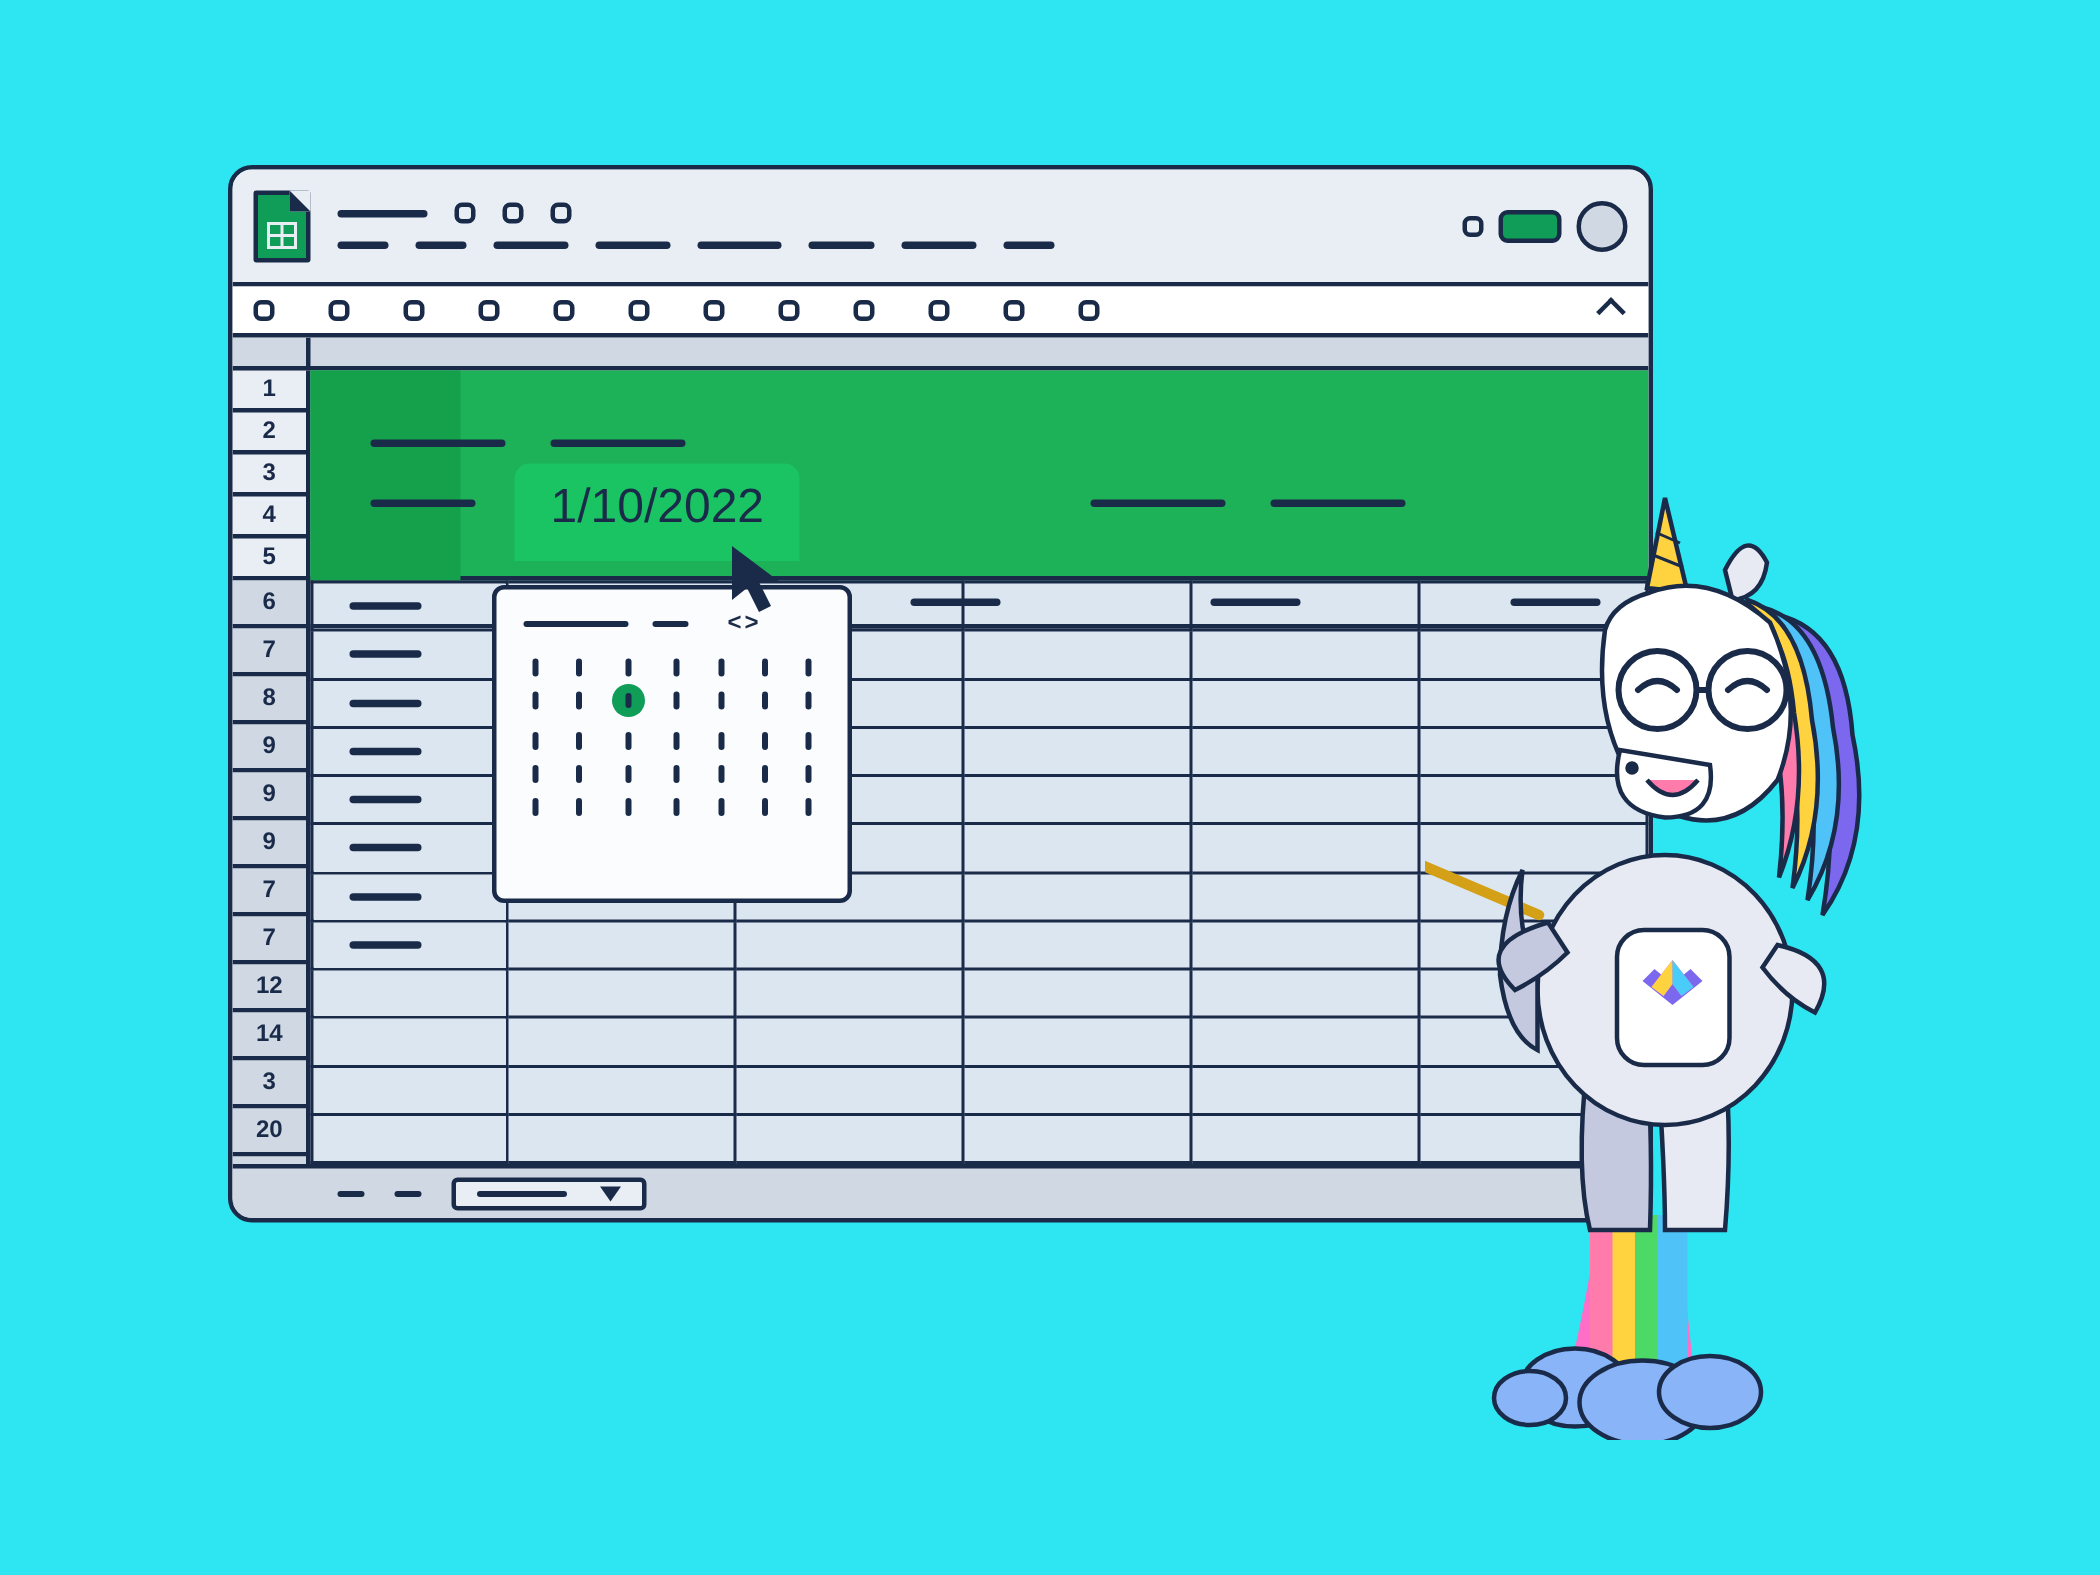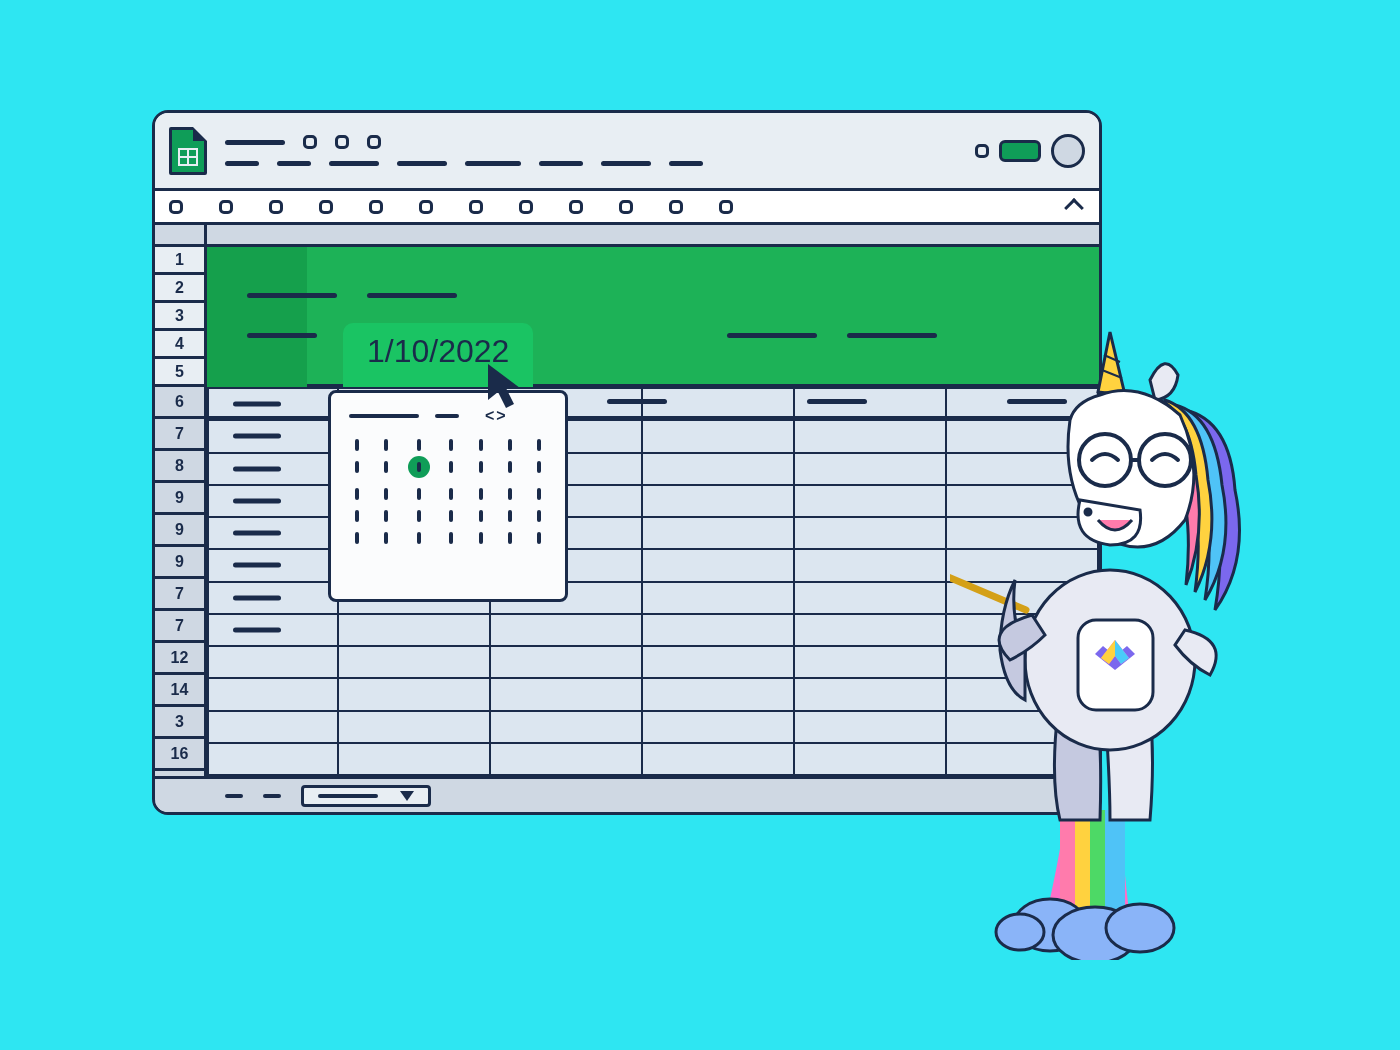--- a/index.html
+++ b/index.html
@@ -112,21 +112,21 @@
     left: 0; top: 0; bottom: -3px;
     width: 100px;
     background: #15a04c;
   }
   .banner .dashes { position: absolute; left: 40px; top: 46px; display: flex; gap: 30px; }
   .banner .dashes2 { position: absolute; left: 40px; top: 86px; display: flex; gap: 30px; }
   .banner .dashes3 { position: absolute; left: 520px; top: 86px; display: flex; gap: 30px; }
   .bdash { height: 5px; background: #1a2b4a; border-radius: 3px; }
   .date-chip {
     position: absolute;
-    left: 136px; top: 76px;
+    left: 136px; top: 62px;
     background: #1ac463;
     border-radius: 10px 10px 0 0;
     padding: 10px 24px 18px 24px;
     font-size: 32px;
     color: #1a2b4a;
     font-weight: 500;
   }
   .rows {
     position: absolute;
     left: 0;
@@ -330,21 +330,21 @@
     <div class="rn">7</div>
     <div class="rn">8</div>
     <div class="rn">9</div>
     <div class="rn">9</div>
     <div class="rn">9</div>
     <div class="rn">7</div>
     <div class="rn">7</div>
     <div class="rn">12</div>
     <div class="rn">14</div>
     <div class="rn">3</div>
-    <div class="rn">16</div>
+    <div class="rn">20</div>
     <div class="rn">18</div>
   </div>
 
   <div class="banner">
     <div class="shade"></div>
     <div class="dashes">
       <div class="bdash" style="width:90px"></div>
       <div class="bdash" style="width:90px"></div>
     </div>
     <div class="dashes2">

